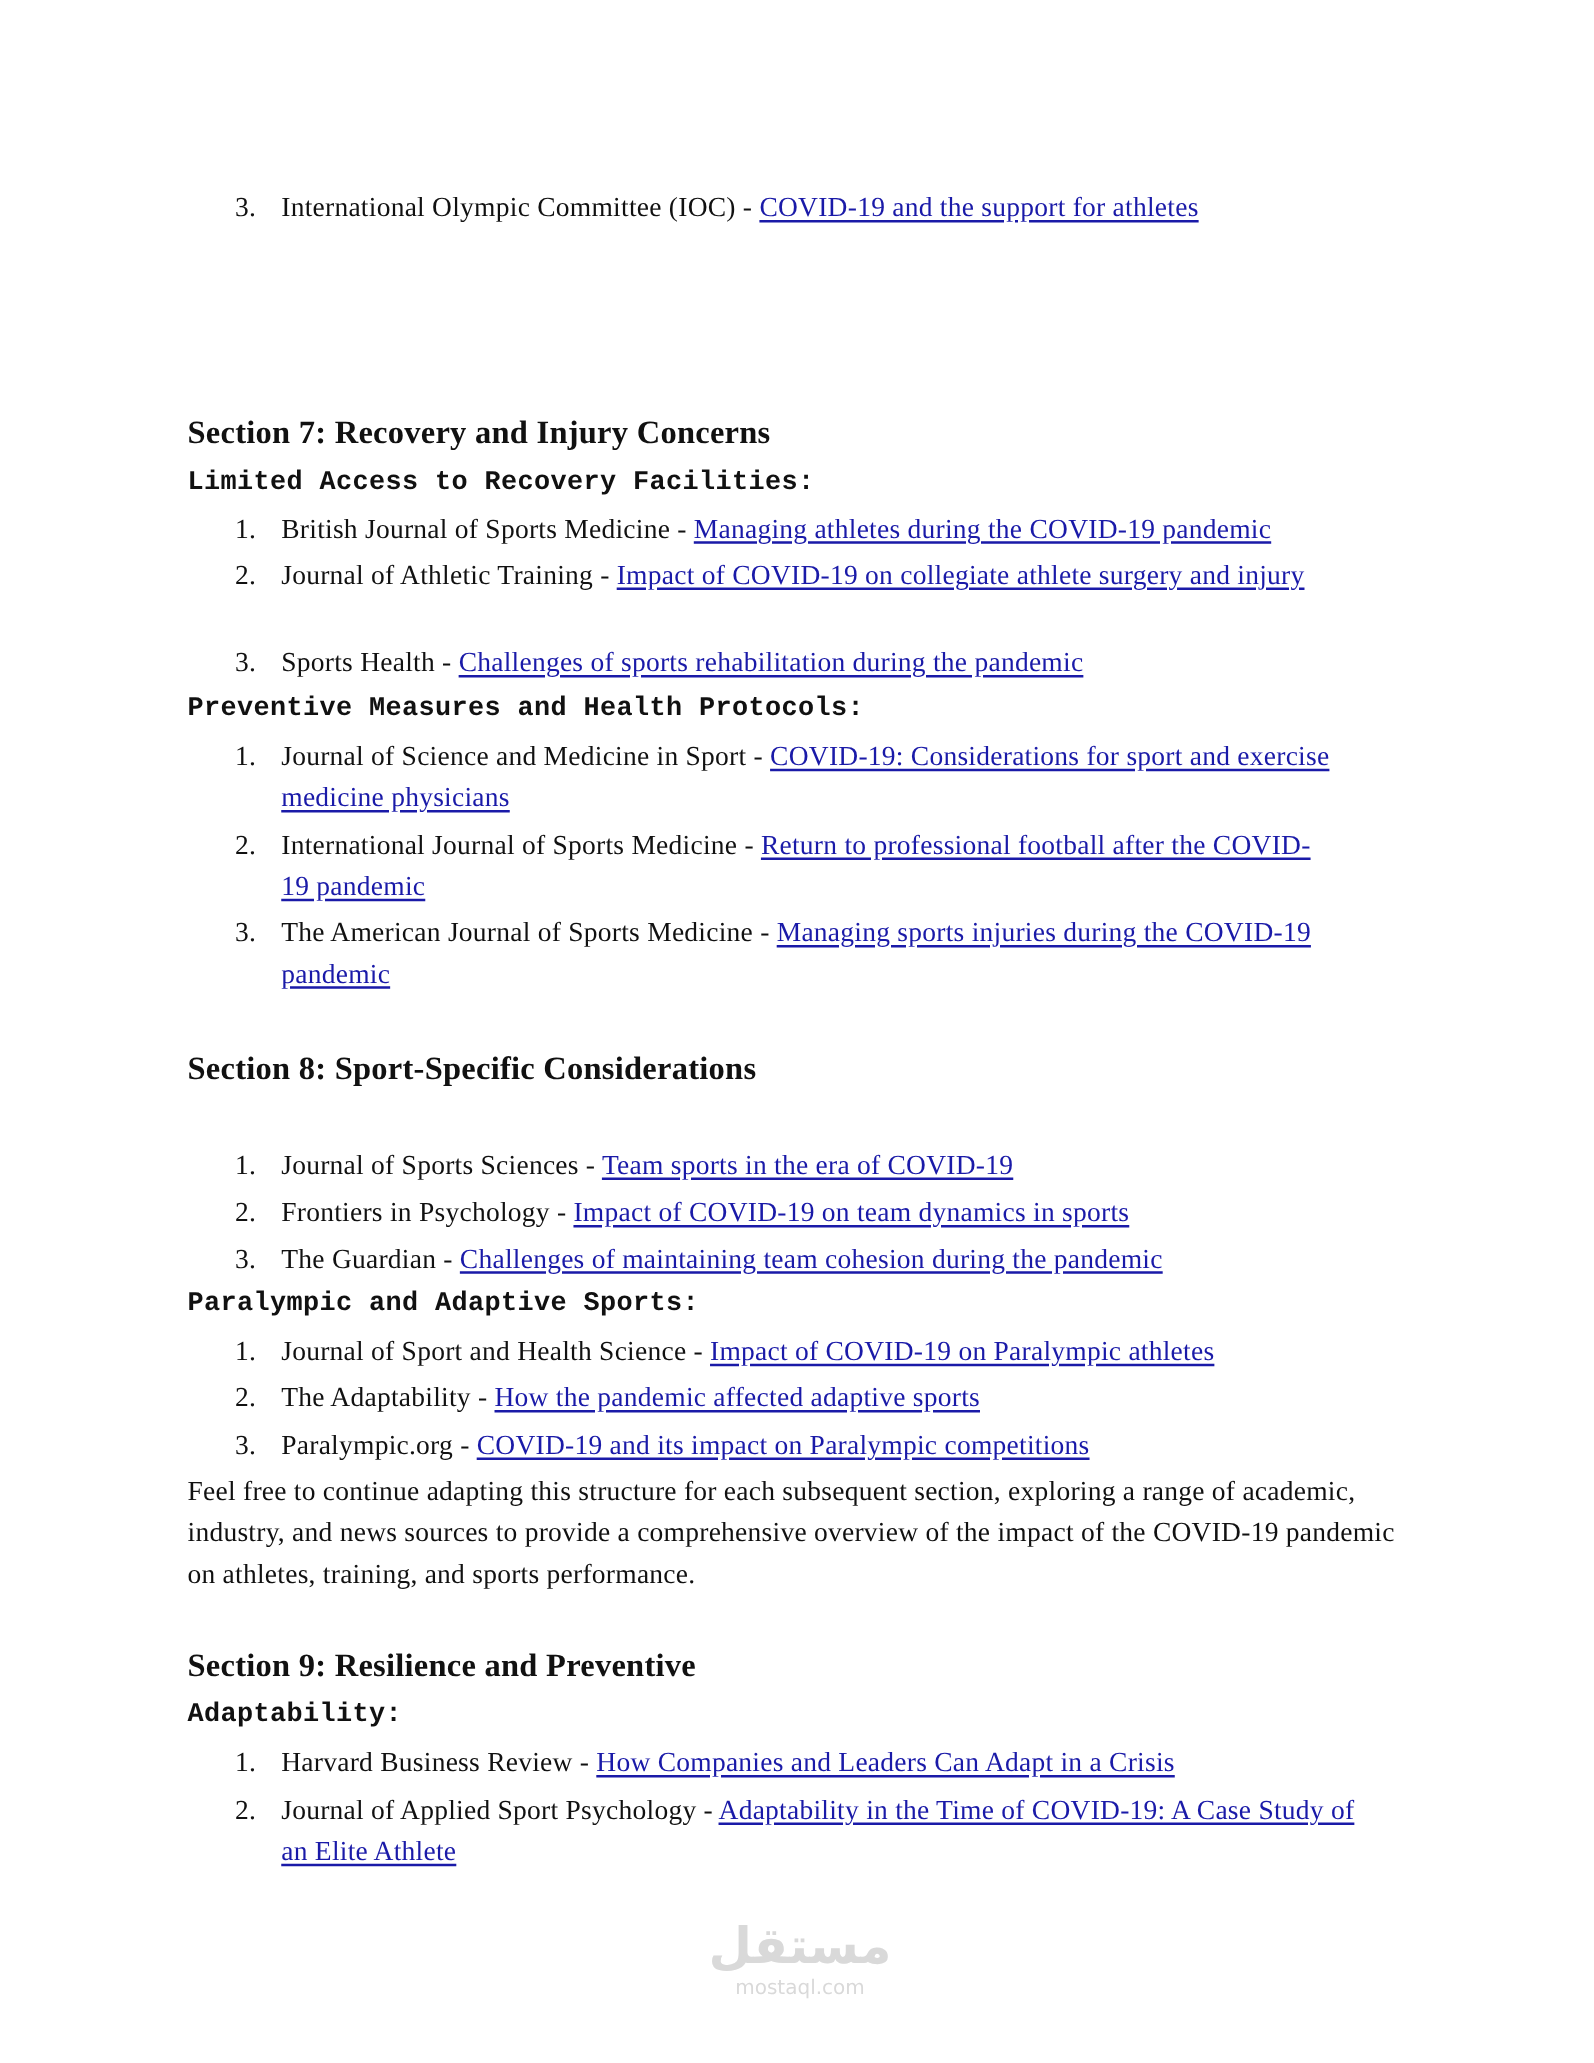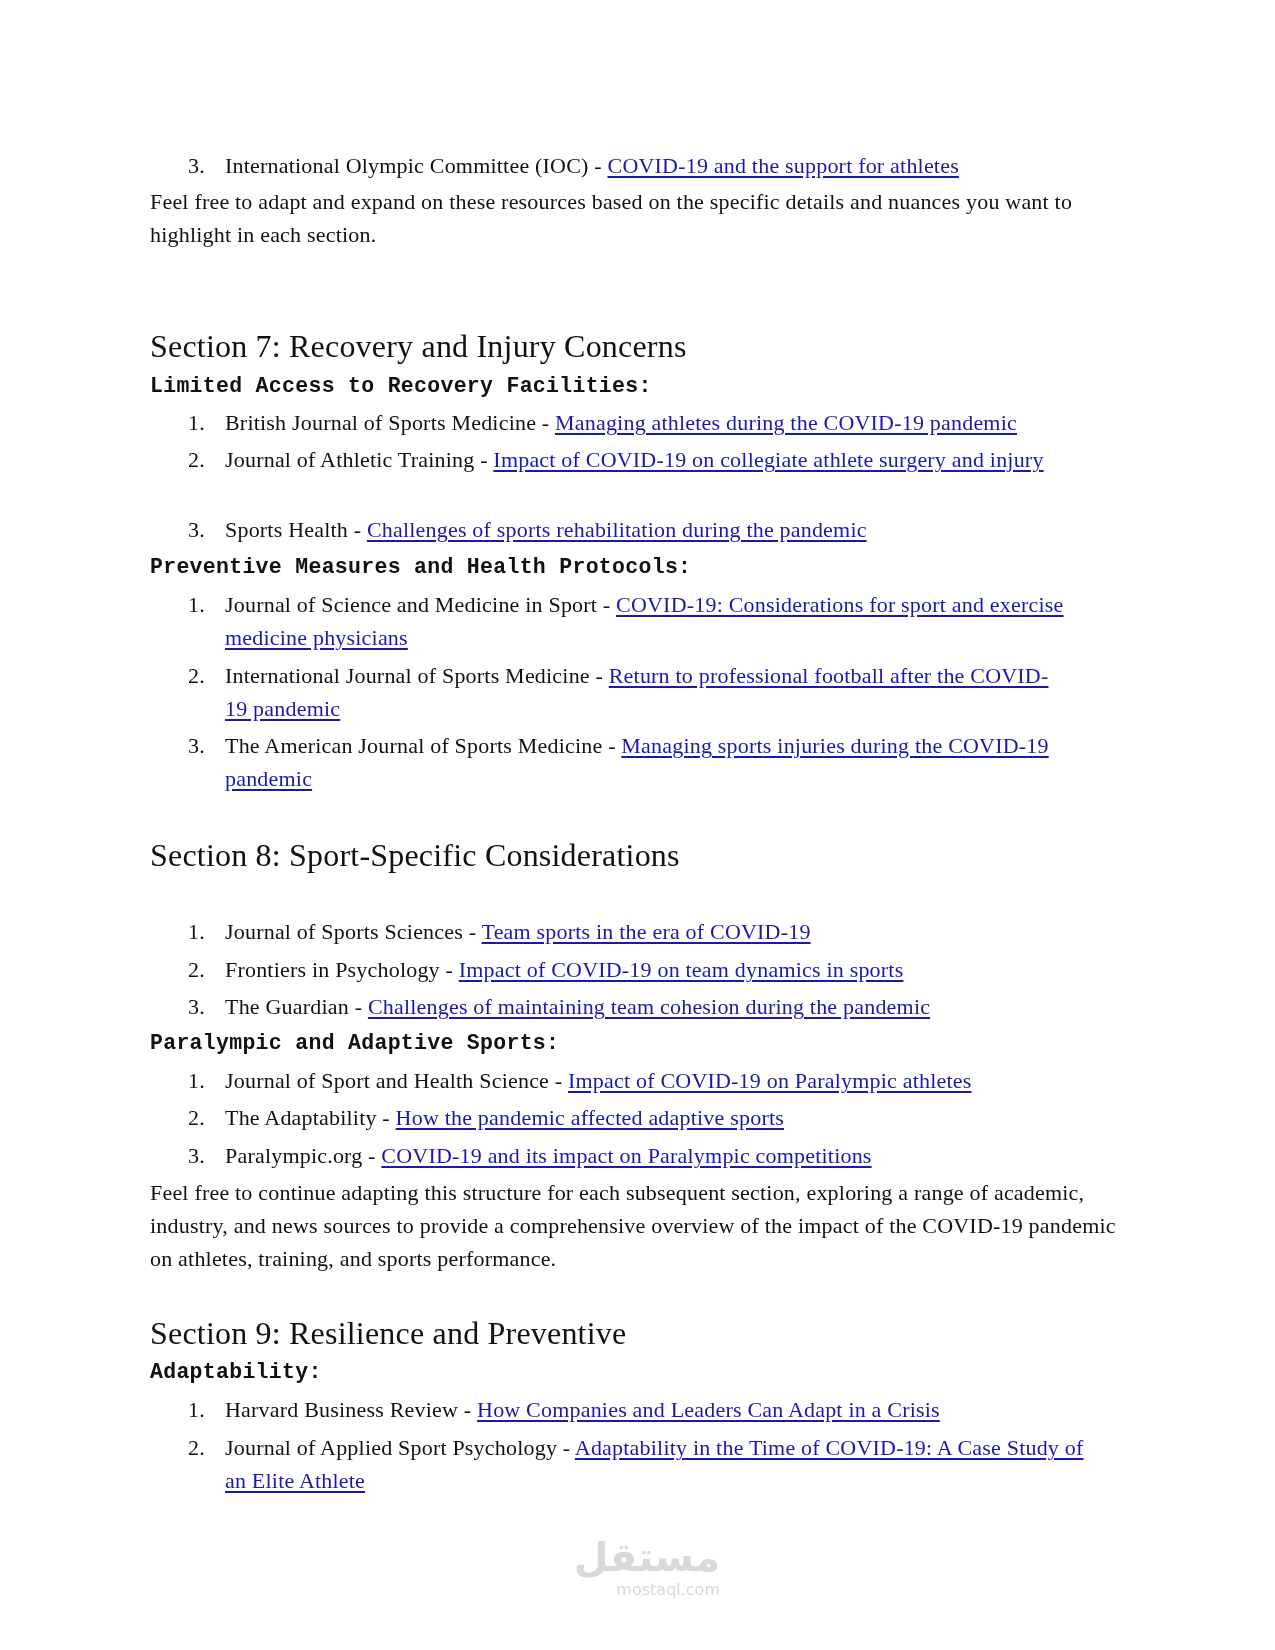--- a/index.html
+++ b/index.html
@@ -1,40 +1,39 @@
 <!DOCTYPE html>
 <html><head>
 <meta charset="utf-8">
 <style>
   html, body { margin: 0; padding: 0; background: #ffffff; }
   body { width: 1275px; height: 1650px; position: relative; overflow: hidden;
          font-family: "Liberation Serif", "DejaVu Serif", serif; color: #111111; }
   .page { position: absolute; left: 0; top: 0; width: 1275px; height: 1650px; }
   .blk { position: absolute; left: 150px; width: 980px; }
-  .h2 { font-size: 32px; font-weight: normal; line-height: 32px; letter-spacing: 0.2px; }
+  .h2 { font-size: 26px; font-weight: bold; line-height: 32px; letter-spacing: 0.2px; }
   .h3 { font-size: 21.5px; font-weight: bold; line-height: 30px; letter-spacing: 0.3px; font-family: Liberation Mono, monospace; }
   .para { font-size: 22px; line-height: 33px; letter-spacing: 0.2px; }
   .li { position: absolute; left: 150px; width: 980px; font-size: 22px; line-height: 33px; letter-spacing: 0.2px; }
   .li .num { position: absolute; left: 38px; top: 0; }
   .li .body { margin-left: 75px; display: block; width: 905px; }
   a.link { color: #1a1aa8; text-decoration: underline; text-decoration-thickness: 2px; text-underline-offset: 3px; }
-  .watermark { position: absolute; left: 560px; top: 1535px; width: 160px; text-align: right; color: #d9d9d9; }
+  .watermark { position: absolute; left: 560px; top: 1535px; width: 160px; text-align: center; color: #d9d9d9; }
   .wm-ar { font-family: "DejaVu Sans", sans-serif; font-size: 40px; font-weight: bold; line-height: 44px; }
   .wm-en { font-family: "DejaVu Sans", sans-serif; font-size: 16px; line-height: 22px; }
 </style>
 </head>
 <body>
 
 <div class="page">
 
   <div class="li" style="top:149px">
     <span class="num">3.</span>
     <span class="body"><span>International Olympic Committee (IOC) - </span><a class="link" href="#">COVID-19 and the support for athletes</a></span>
   </div>
-  <div class="blk para" style="top:185px; width:975px">Feel free to adapt and expand on these resources based on the specific details and nuances you want to highlight in each section.</div>
 
   <div class="blk h2" style="top:330px">Section 7: Recovery and Injury Concerns</div>
   <div class="blk h3" style="top:371px">Limited Access to Recovery Facilities:</div>
 
   <div class="li" style="top:406px">
     <span class="num">1.</span>
     <span class="body"><span>British Journal of Sports Medicine - </span><a class="link" href="#">Managing athletes during the COVID-19 pandemic</a></span>
   </div>
   <div class="li" style="top:443px">
     <span class="num">2.</span>

